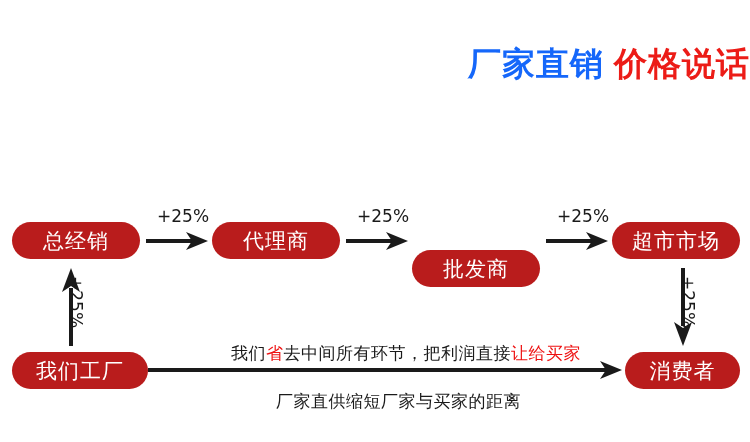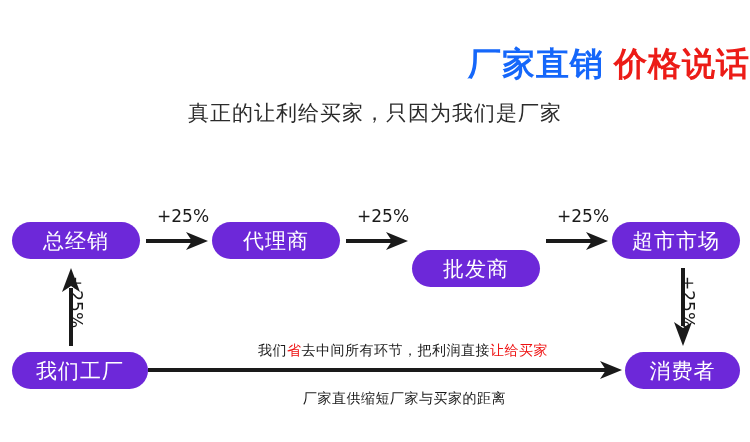--- a/index.html
+++ b/index.html
@@ -47,21 +47,21 @@
     line-height: 30px;
     white-space: nowrap;
   }
 
   
   .pill {
     position: absolute;
     display: flex;
     align-items: center;
     justify-content: center;
-    background: #6d28d9;
+    background: #b91c1c;
     border-radius: 19px;
     color: #ffffff;
     font-size: 21px;
     letter-spacing: 1px;
     white-space: nowrap;
     box-sizing: border-box;
   }
 
   
   .pct {
@@ -74,38 +74,36 @@
   .pct-vert {
     transform: rotate(90deg);
     transform-origin: left top;
   }
 
   .arrow-svg { position: absolute; }
 
   
   .note {
     position: absolute;
-    font-size: 14px;
+    font-size: 17px;
     color: #1a1a1a;
     white-space: nowrap;
     letter-spacing: 0.5px;
-    margin-left: 27px;
   }
   .note .hl { color: #ee1111; }
 </style>
 </head>
 <body>
 
 <div id="page">
 
   <div class="headline">
     <span class="seg-blue">厂家直销</span><span class="gap"></span><span class="seg-red">价格说话</span>
   </div>
 
-  <div class="subhead">真正的让利给买家，只因为我们是厂家</div>
 
   <div class="pill" style="left:12px; top:222px; width:128px; height:37px;">
     <span>总经销</span>
   </div>
 
   <div class="pill" style="left:212px; top:222px; width:128px; height:37px;justify-content:center;">
     <span>代理商</span>
   </div>
 
   <div class="pill" style="left:412px; top:222px; width:128px; height:37px;margin-top:28px;">

